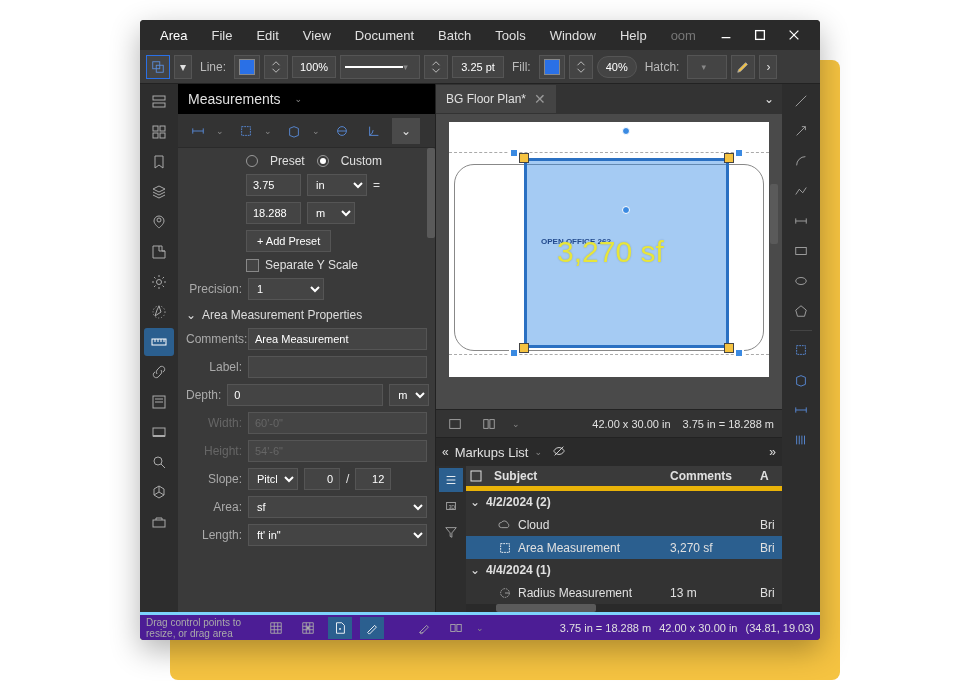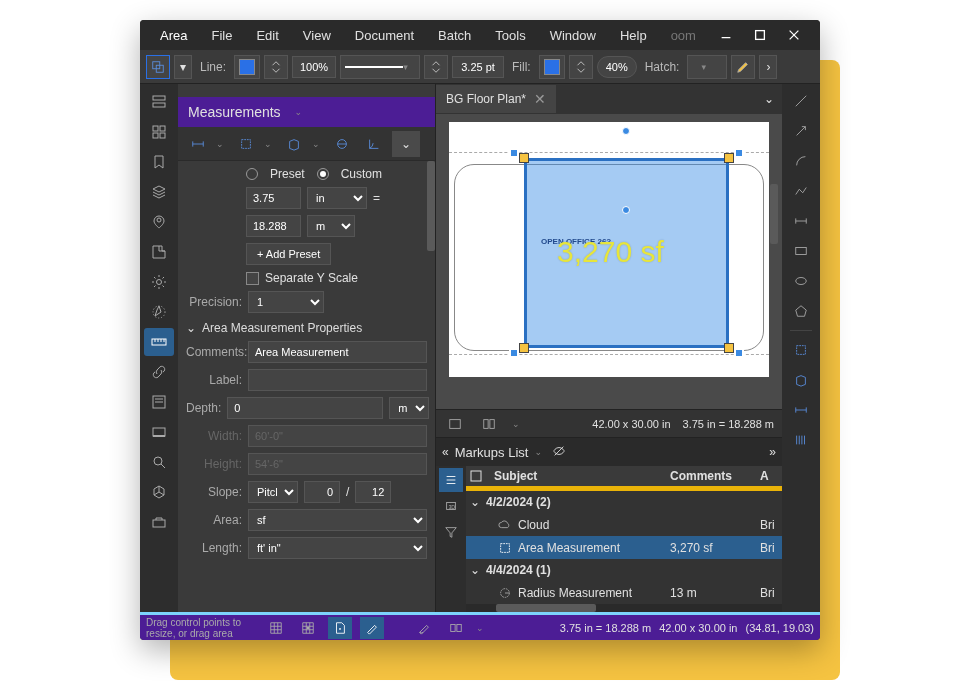--- a/index.html
+++ b/index.html
@@ -29,21 +29,21 @@
     .content { flex: 1; display: flex; overflow: hidden; }
 
     
     .left-rail { width: 38px; background: #2d2d2d; display: flex; flex-direction: column; align-items: center; padding-top: 4px; gap: 2px; }
     .rail-btn { width: 30px; height: 28px; display: flex; align-items: center; justify-content: center; cursor: pointer; color: #aaa; border-radius: 3px; }
     .rail-btn.active { background: #2b5f8f; color: #fff; }
     .rail-btn svg { width: 16px; height: 16px; }
 
     
     .left-panel { width: 258px; background: #3a3a3a; display: flex; flex-direction: column; border-right: 1px solid #222; }
-    .panel-header { height: 30px; background: #4c1d95; display: flex; align-items: center; padding: 0 10px; font-size: 14px; font-weight: 500; gap: 14px; margin-top: 13px; }
+    .panel-header { height: 30px; background: #000000; display: flex; align-items: center; padding: 0 10px; font-size: 14px; font-weight: 500; gap: 14px; }
     .tool-row { height: 34px; display: flex; align-items: center; padding: 0 6px; gap: 4px; background: #333; border-bottom: 1px solid #2a2a2a; }
     .tool-btn { width: 28px; height: 26px; display: flex; align-items: center; justify-content: center; cursor: pointer; }
     .dd-chevron { width: 12px; font-size: 9px; color: #888; }
 
     .panel-body { flex: 1; overflow-y: auto; padding: 6px 8px; position: relative; }
     .scroll-thumb { position: absolute; right: 0; top: 0; width: 8px; height: 90px; background: #5a5a5a; border-radius: 2px; }
     .form-row { display: flex; align-items: center; gap: 6px; margin-bottom: 6px; }
     .form-row label { width: 56px; text-align: right; color: #aaa; font-size: 12px; }
     .form-input { height: 22px; background: #444; border: 1px solid #555; color: #fff; padding: 0 6px; font-size: 11px; }
     .form-select { height: 22px; background: #444; border: 1px solid #555; color: #fff; font-size: 11px; padding: 0 4px; }

